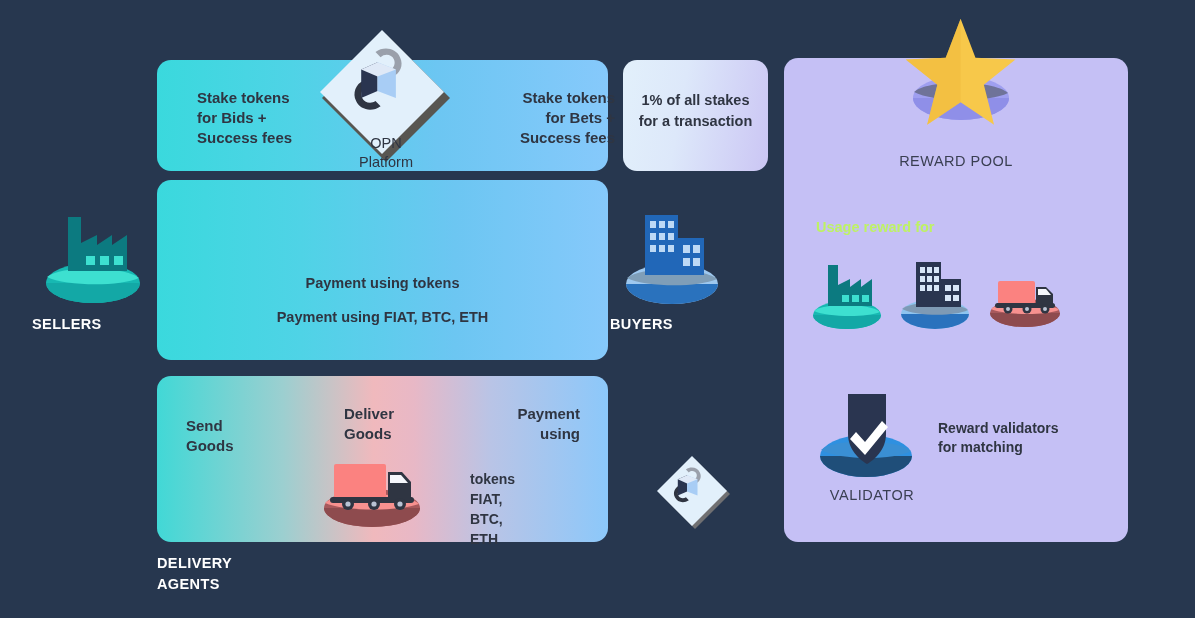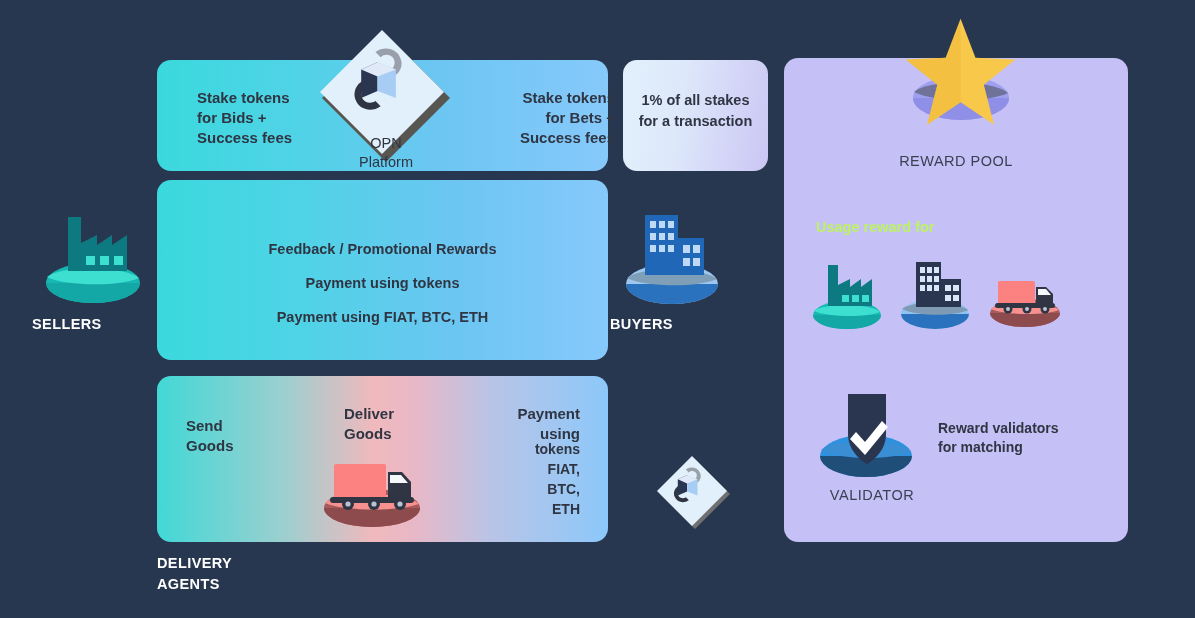--- a/index.html
+++ b/index.html
@@ -43,21 +43,21 @@
 
   .t-mid{position:absolute;left:157px;width:451px;text-align:center;
          color:#2f3542;font-weight:bold;font-size:14.5px;}
   .t-mid1{top:241px;}
   .t-mid2{top:275px;}
   .t-mid3{top:309px;}
 
   .t-send{left:186px;top:416px;font-size:15px;}
   .t-deliver{left:344px;top:404px;font-size:15px;}
   .t-payment{left:470px;top:404px;width:110px;font-size:15px;text-align:right;}
-  .t-paylist{left:470px;top:440px;width:110px;font-size:14px;text-align:right;line-height:1.42;}
+  .t-paylist{left:470px;top:470px;width:110px;font-size:14px;line-height:1.42;}
 
   .t-usage{left:816px;top:218px;font-size:14.5px;color:#bef264;font-weight:bold;}
   .t-rewval{left:938px;top:419px;width:150px;font-size:14px;color:#2f3542;font-weight:bold;line-height:1.38;}
 
   
   .lbl-dark{position:absolute;color:#ffffff;font-weight:bold;font-size:14.5px;letter-spacing:.4px;}
   .lbl-sellers{left:32px;top:316px;width:122px;}
   .lbl-buyers{left:610px;top:316px;width:120px;}
   .lbl-delivery{left:157px;top:553px;width:451px;line-height:1.42;white-space:pre-line;}
 
@@ -91,21 +91,20 @@
 Success fees</div>
   <div class="txt t-stake-right">Stake tokens
 for Bets +
 Success fees</div>
 
   <div class="panel box-stakes"></div>
   <div class="txt t-pct">1% of all stakes
 for a transaction</div>
 
   <div class="panel band-mid"></div>
-  <div class="t-mid t-mid1">Feedback / Promotional Rewards</div>
   <div class="t-mid t-mid2">Payment using tokens</div>
   <div class="t-mid t-mid3">Payment using FIAT, BTC, ETH</div>
 
   <div class="panel band-bottom"></div>
   <div class="txt t-send">Send
 Goods</div>
   <div class="txt t-deliver">Deliver
 Goods</div>
   <div class="txt t-payment">Payment
 using</div>

